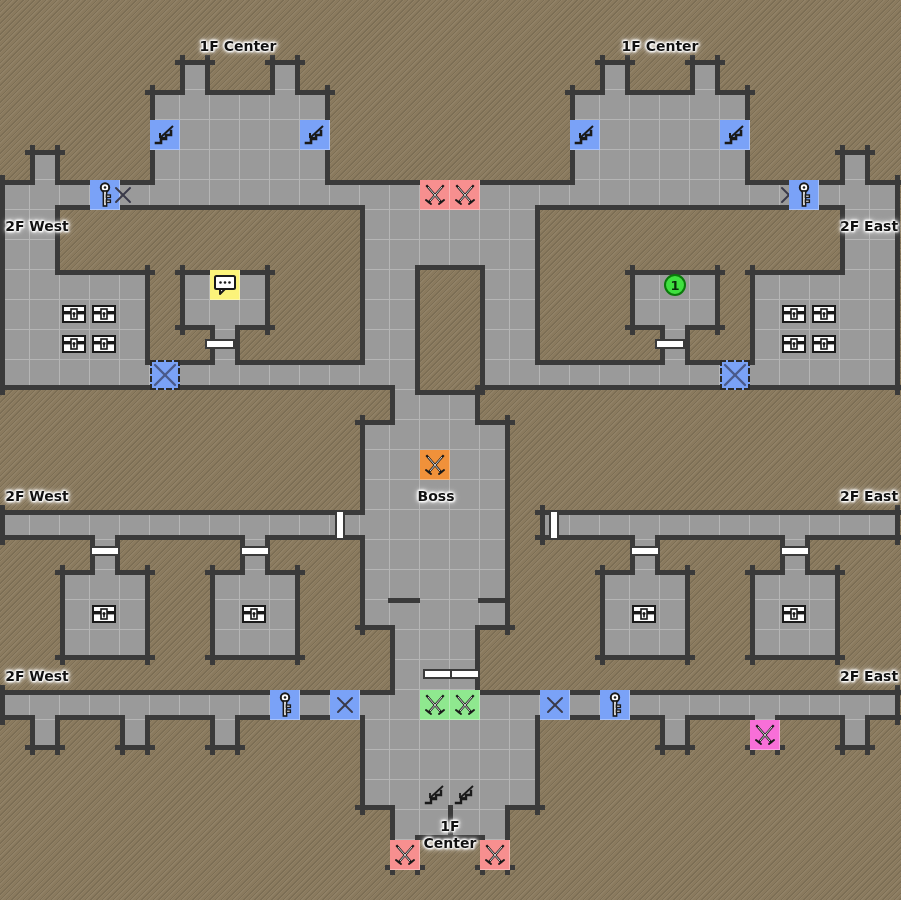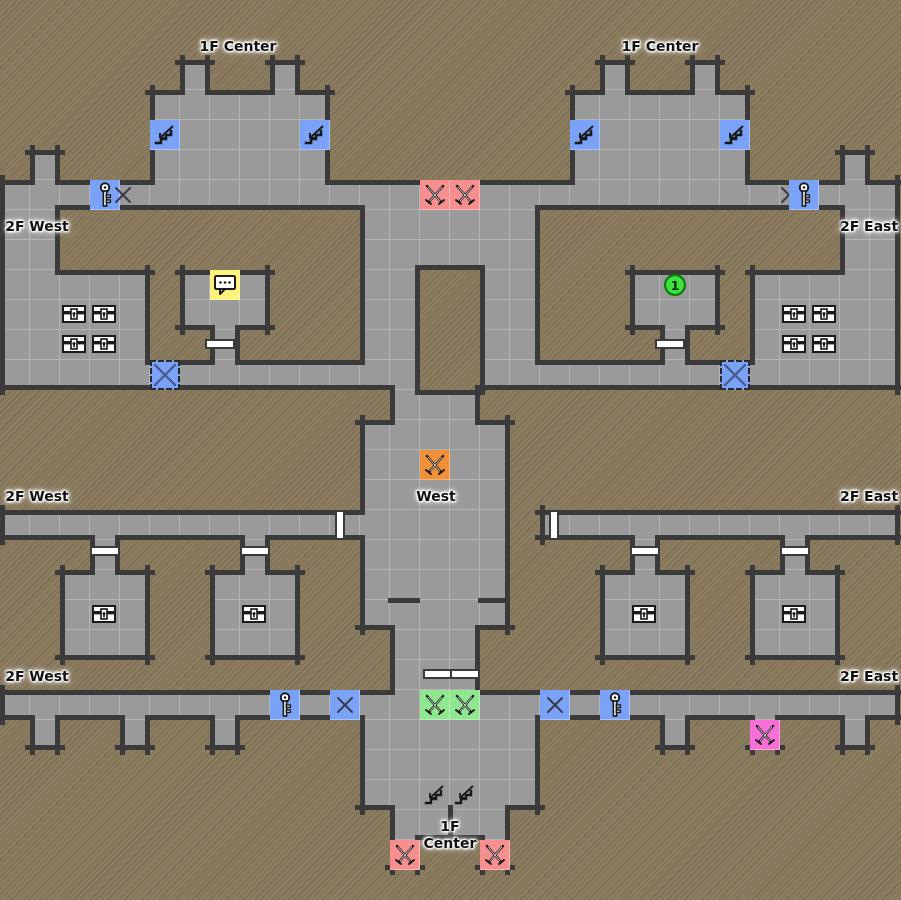--- a/index.html
+++ b/index.html
@@ -1279,17 +1279,17 @@
     </div>
   <div class="layer" id="labels">
       <div class="lbl" style="left: 238px; top: 46px; transform: translate(-50%, -50%);">1F Center</div>
       <div class="lbl" style="left: 660px; top: 46px; transform: translate(-50%, -50%);">1F Center</div>
       <div class="lbl" style="left: 37px; top: 226px; transform: translate(-50%, -50%);">2F West</div>
       <div class="lbl" style="left: 869px; top: 226px; transform: translate(-50%, -50%);">2F East</div>
       <div class="lbl" style="left: 37px; top: 496px; transform: translate(-50%, -50%);">2F West</div>
       <div class="lbl" style="left: 869px; top: 496px; transform: translate(-50%, -50%);">2F East</div>
       <div class="lbl" style="left: 37px; top: 676px; transform: translate(-50%, -50%);">2F West</div>
       <div class="lbl" style="left: 869px; top: 676px; transform: translate(-50%, -50%);">2F East</div>
-      <div class="lbl" style="left: 436px; top: 496px; transform: translate(-50%, -50%);">West</div>
+      <div class="lbl" style="left: 436px; top: 496px; transform: translate(-50%, -50%);">Boss</div>
       <div class="lbl" style="left: 450px; top: 835px; transform: translate(-50%, -50%);">1F
 Center</div>
     </div>
 </div>
 
 </body></html>

